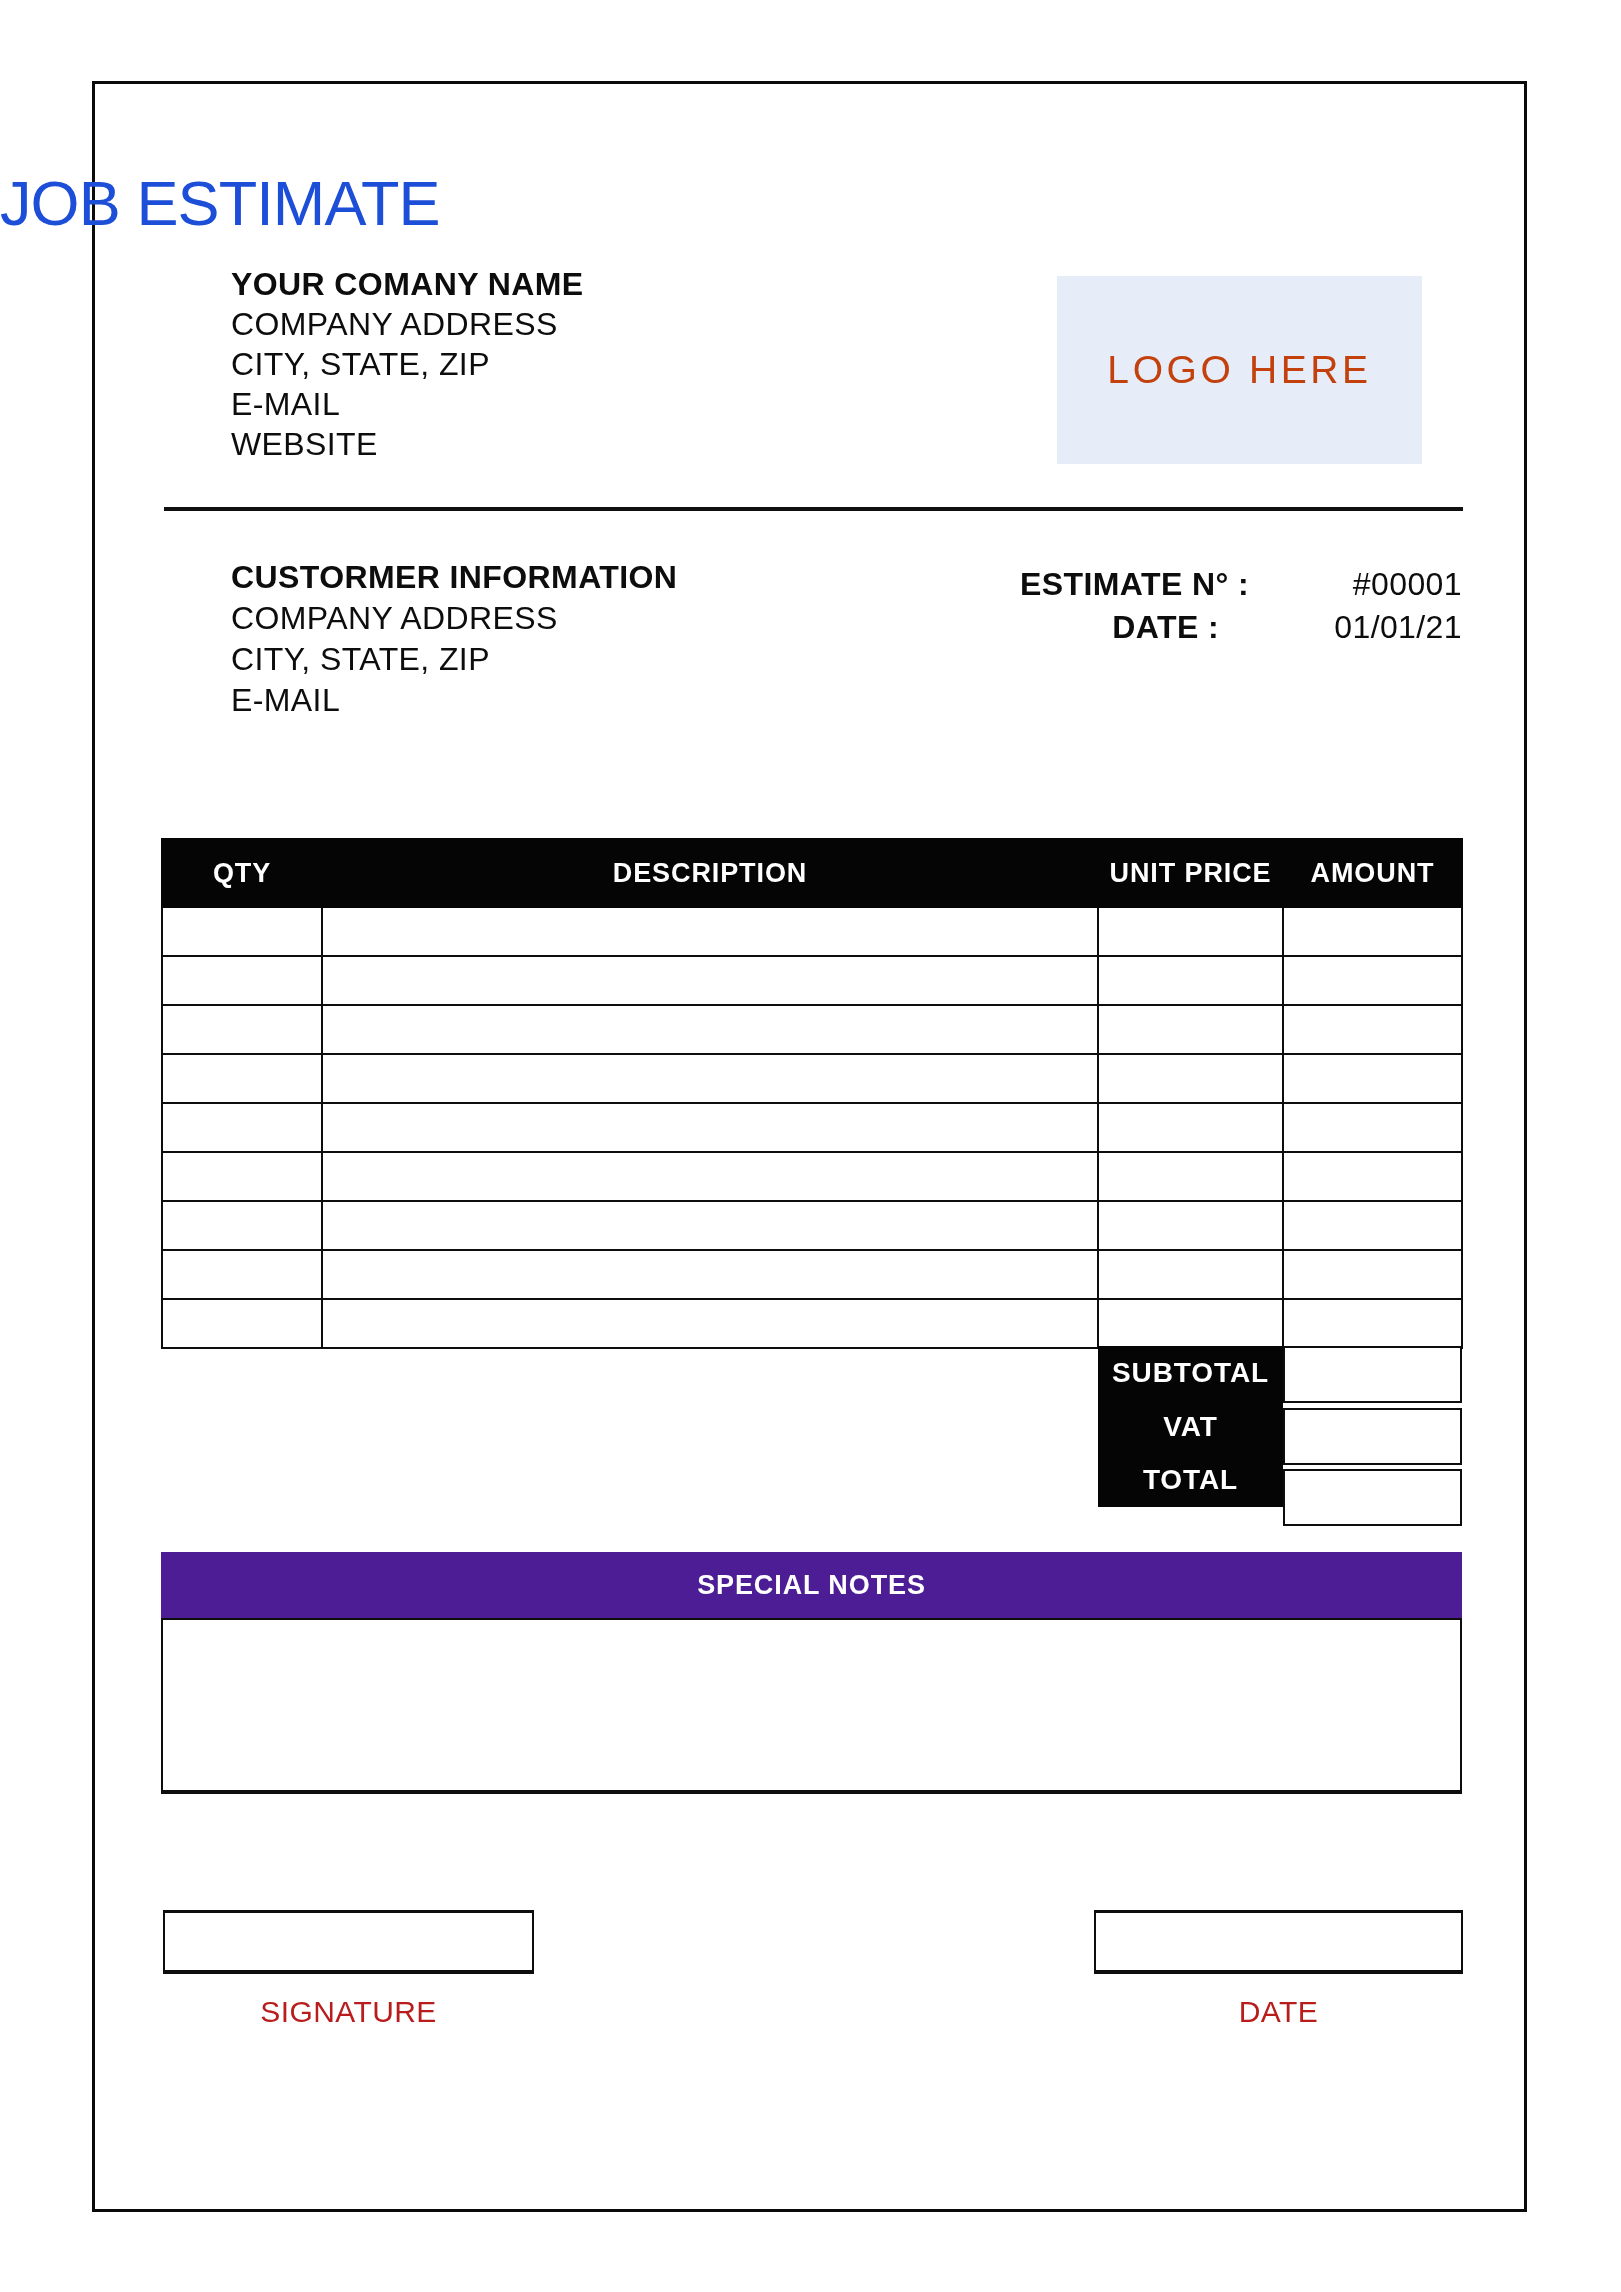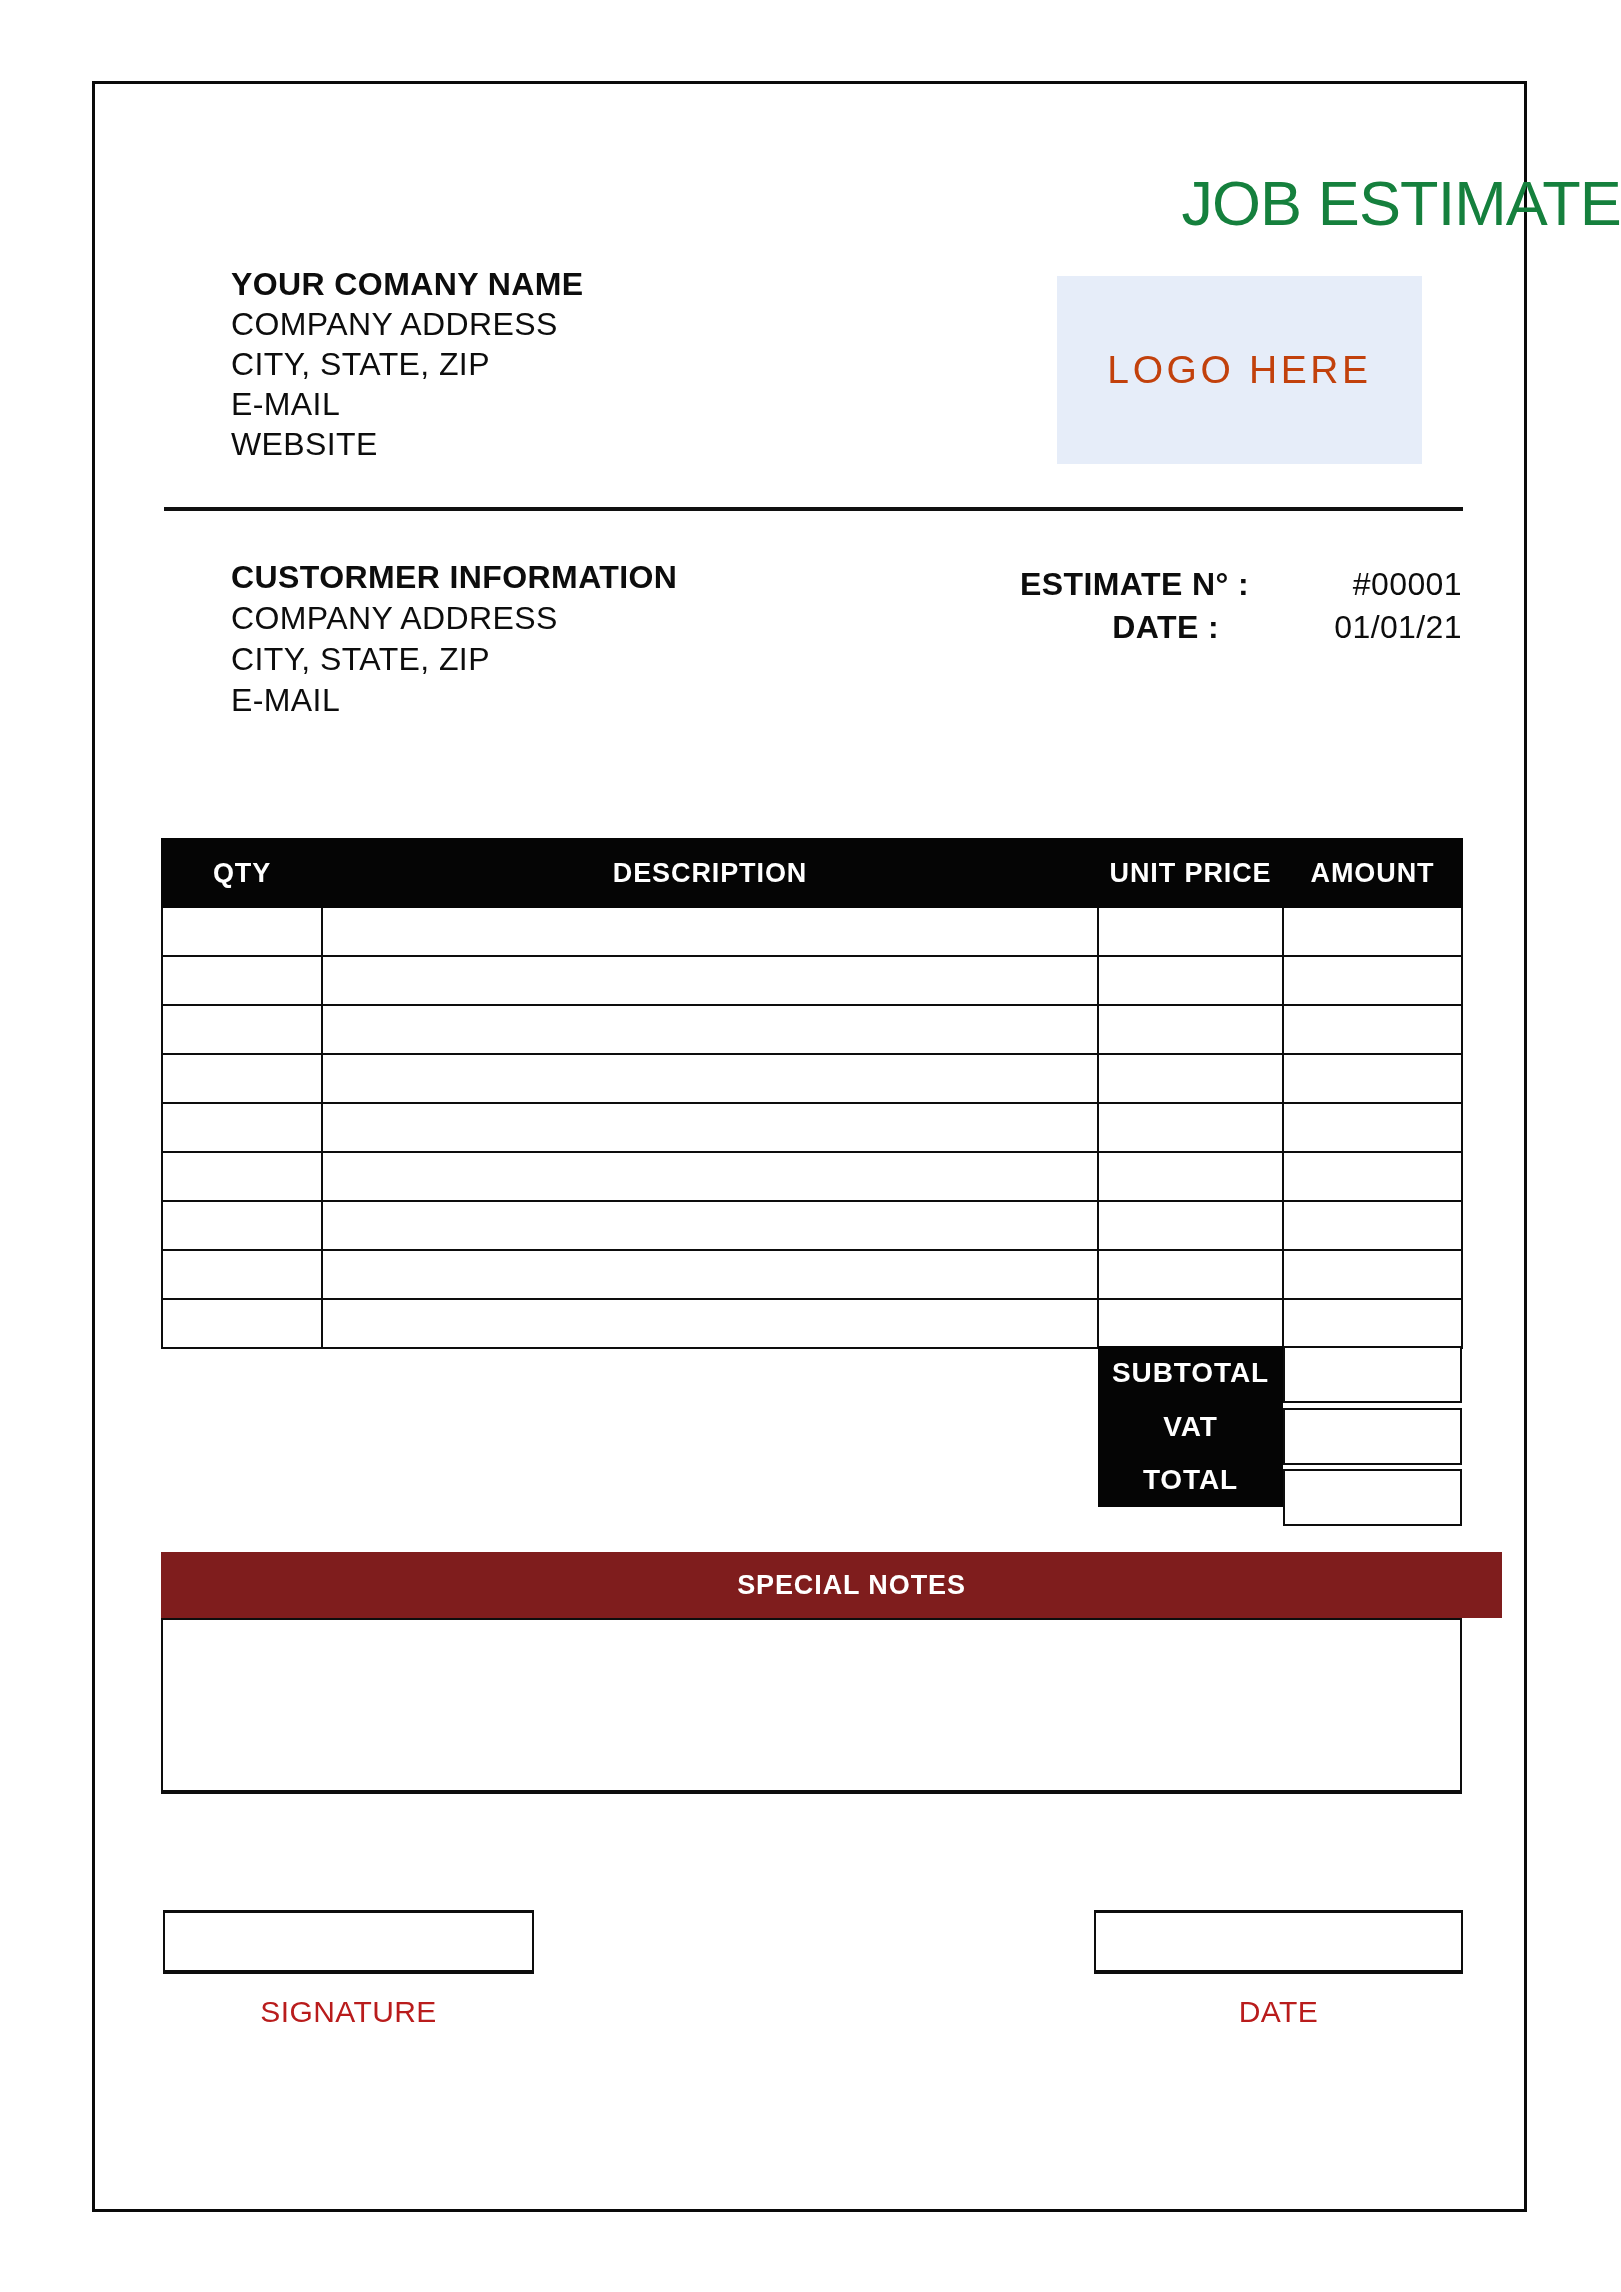--- a/index.html
+++ b/index.html
@@ -10,22 +10,22 @@
     font-family:"Liberation Sans","DejaVu Sans",sans-serif;
     color:#0d0d0d;
     overflow:hidden;
   }
   .frame{
     position:absolute;left:92px;top:81px;width:1435px;height:2131px;
     border:3.6px solid #0a0a0a;box-sizing:border-box;
   }
   .doc-title{
     position:absolute;left:0;top:167px;width:1621px;
-    text-align:right;font-size:63px;letter-spacing:-0.9px;
-    font-weight:400;color:#15803d;white-space:nowrap;
+    text-align:left;font-size:63px;letter-spacing:-0.9px;
+    font-weight:400;color:#1d4ed8;white-space:nowrap;
   }
   .company-block{
     position:absolute;left:231px;top:264px;
     font-size:32px;line-height:40px;letter-spacing:0.4px;white-space:nowrap;
   }
   .company-block .bold-line{font-weight:700;}
   .logo-box{
     position:absolute;left:1057px;top:276px;width:365px;height:188px;
     background:#e6edf9;
     display:flex;align-items:center;justify-content:center;
@@ -82,23 +82,23 @@
   .totals .totals-values{
     width:179px;height:180px;display:flex;flex-direction:column;justify-content:space-between;
   }
   .totals .totals-values .t-value{
     height:57px;border:2.7px solid #0d0d0d;box-sizing:border-box;background:#ffffff;
     font-size:27px;display:flex;align-items:center;justify-content:flex-end;padding:0 9px;
   }
 
   .notes-bar{
     position:absolute;left:161px;top:1552px;width:1301px;height:66px;
-    background:#7f1d1d;color:#ffffff;
+    background:#4c1d95;color:#ffffff;
     display:flex;align-items:center;justify-content:center;
-    font-size:27px;font-weight:700;letter-spacing:0.9px;padding-left:40px;
+    font-size:27px;font-weight:700;letter-spacing:0.9px;
   }
   .notes-box{
     position:absolute;left:161px;top:1618px;width:1301px;height:176px;
     border:2.7px solid #0d0d0d;border-bottom-width:4.5px;box-sizing:border-box;
     background:#ffffff;font-size:27px;padding:9px 12.5px;
   }
 
   .sign-box{
     position:absolute;top:1910px;height:64px;
     border:2.7px solid #0d0d0d;border-top-width:3.6px;border-bottom-width:4.5px;

